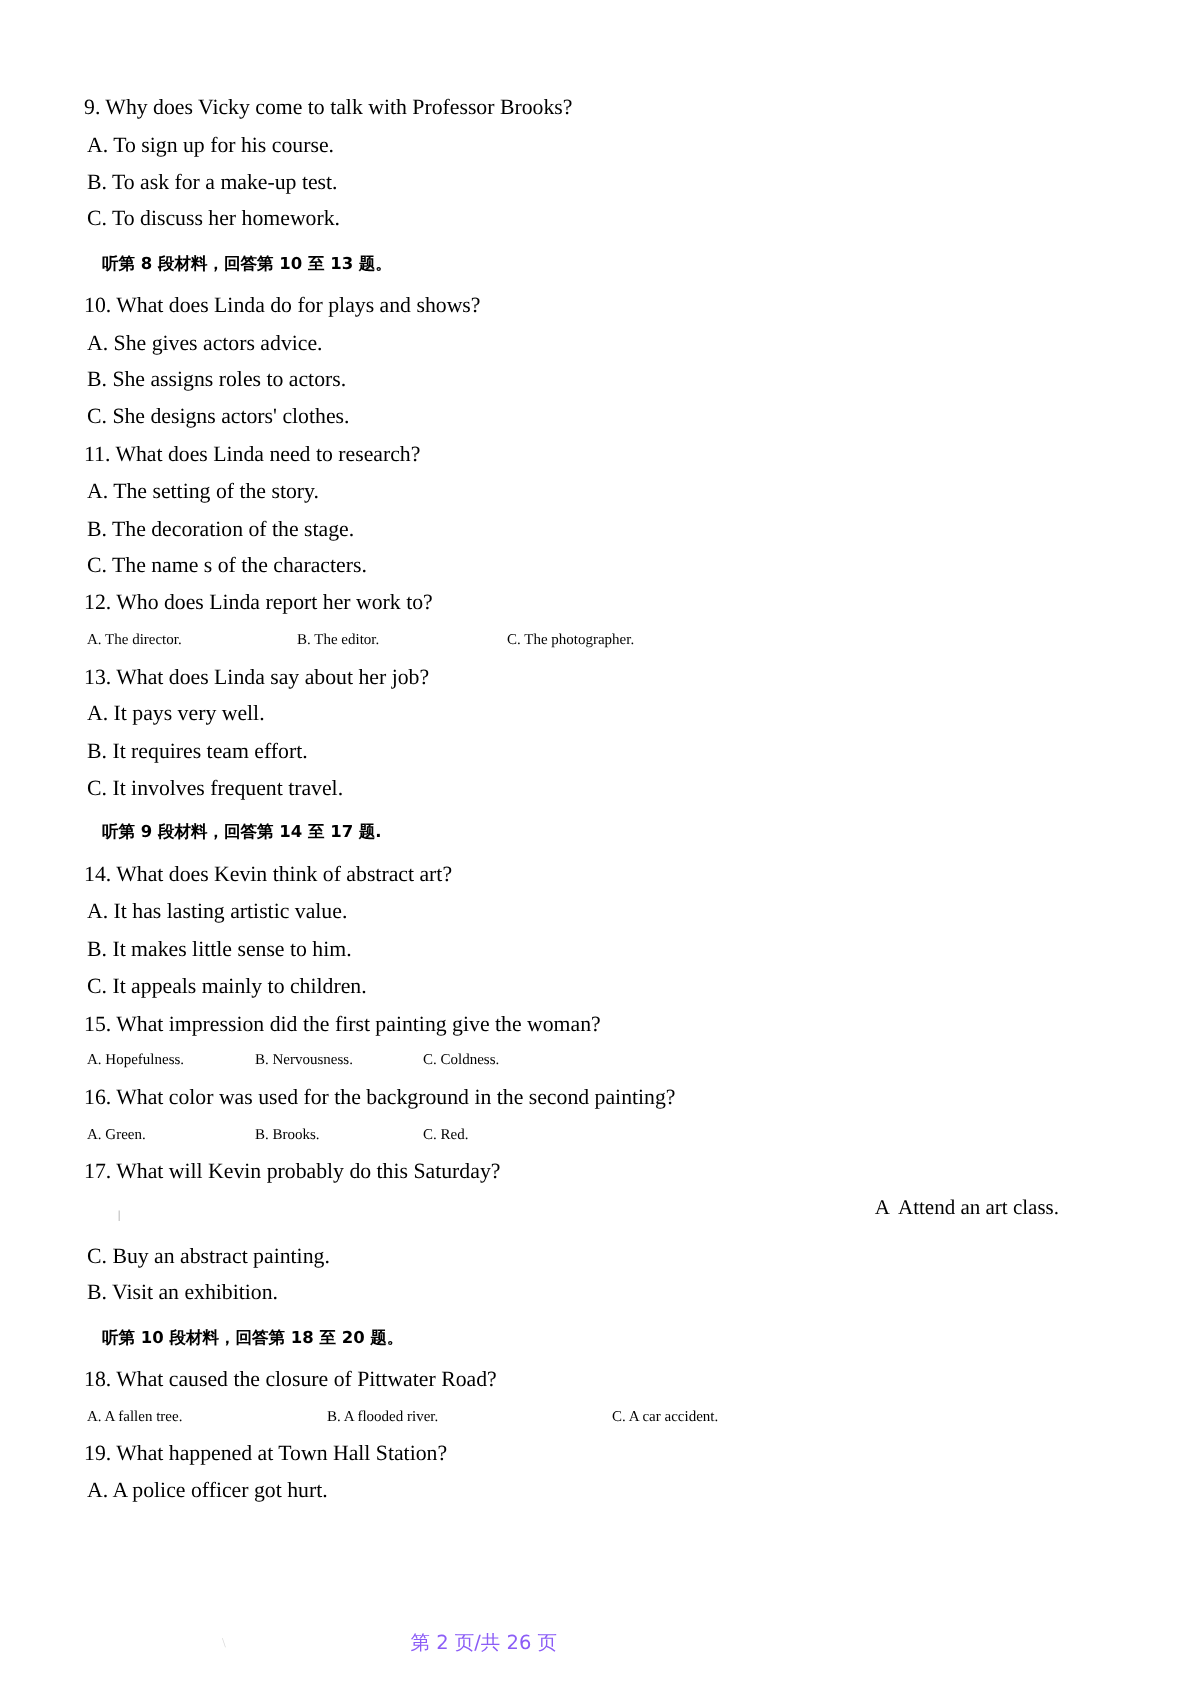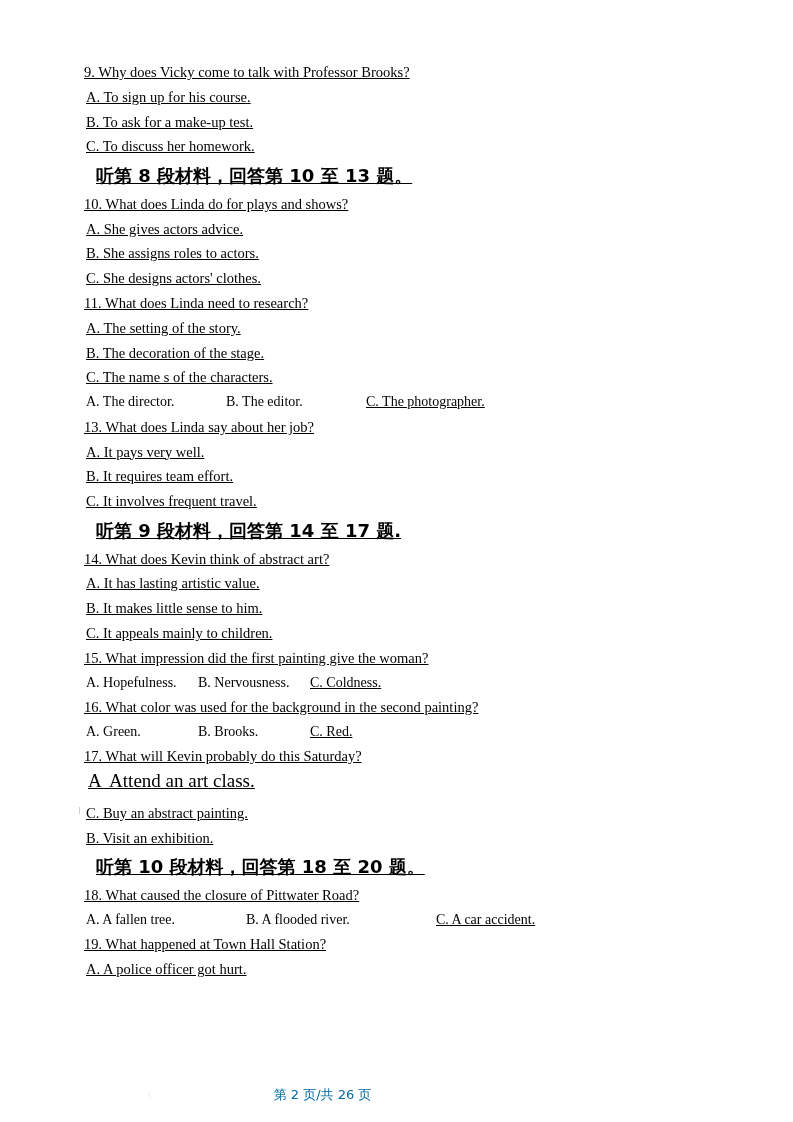--- a/index.html
+++ b/index.html
@@ -14,83 +14,83 @@
   .page {
     position: relative;
     width: 793px;
     height: 1122px;
     margin: 0 auto;
     background: #ffffff;
     overflow: hidden;
   }
   .content {
     position: absolute;
-    left: 84px;
+    left: 56px;
     top: 60px;
     width: 650px;
-    text-decoration: underline;
   }
   .line {
     font-size: 14.5px;
     line-height: 24.5px;
     margin: 0 0 0.3px 0;
     white-space: pre;
   }
   .q {
     padding-left: 0px;
   }
   .opt {
     padding-left: 2px;
   }
   .heading {
     font-family: "DejaVu Sans", sans-serif;
     font-weight: bold;
-    font-size: 18px;
+    font-size: 11px;
     line-height: 26px;
     padding-left: 12px;
     margin: 4px 0 3px 0;
     white-space: pre;
   }
   .cols {
     display: block;
-    font-size: 14px;
+    font-size: 10px;
     line-height: 24.5px;
     white-space: pre;
     padding-left: 2px;
   }
   .cols span.c1 { display: inline-block; width: 140px; }
   .cols span.c2 { display: inline-block; width: 140px; }
   .cols3 span.c1 { display: inline-block; width: 112px; }
   .cols3 span.c2 { display: inline-block; width: 112px; }
   .cols18 span.c1 { display: inline-block; width: 160px; }
   .cols18 span.c2 { display: inline-block; width: 190px; }
   .spacer-small { height: 7px; }
   .opt-a-17 {
-    font-size: 19px;
+    font-size: 14px;
     line-height: 24.5px;
     padding-left: 4px;
     white-space: pre;
+    text-align: right;
   }
   .tick {
     position: absolute;
     left: 79px;
     top: 807px;
     width: 1px;
     height: 7px;
     background: #cfcfcf;
   }
   .footer {
     position: absolute;
     left: 0;
     top: 1086px;
     width: 645px;
     text-align: center;
     font-family: "DejaVu Sans", sans-serif;
     font-size: 13px;
-    color: #0369a1;
+    color: #8b5cf6;
   }
   .corner-mark {
     position: absolute;
     left: 148px;
     top: 1090px;
     font-size: 9px;
     color: #d8d8d8;
   }
 </style>
 </head>
@@ -110,20 +110,21 @@
     <div class="line q">10. What does Linda do for plays and shows?</div>
     <div class="line opt">A. She gives actors advice.</div>
     <div class="line opt">B. She assigns roles to actors.</div>
     <div class="line opt">C. She designs actors' clothes.</div>
 
     <div class="line q">11. What does Linda need to research?</div>
     <div class="line opt">A. The setting of the story.</div>
     <div class="line opt">B. The decoration of the stage.</div>
     <div class="line opt">C. The name s of the characters.</div>
 
+    <div class="line q">12. Who does Linda report her work to?</div>
     <div class="cols"><span class="c1">A. The director.</span><span class="c2">B. The editor.</span><span>C. The photographer.</span></div>
 
     <div class="line q">13. What does Linda say about her job?</div>
     <div class="line opt">A. It pays very well.</div>
     <div class="line opt">B. It requires team effort.</div>
     <div class="line opt">C. It involves frequent travel.</div>
 
     <div class="heading">听第 9 段材料，回答第 14 至 17 题.</div>
 
     <div class="line q">14. What does Kevin think of abstract art?</div>

